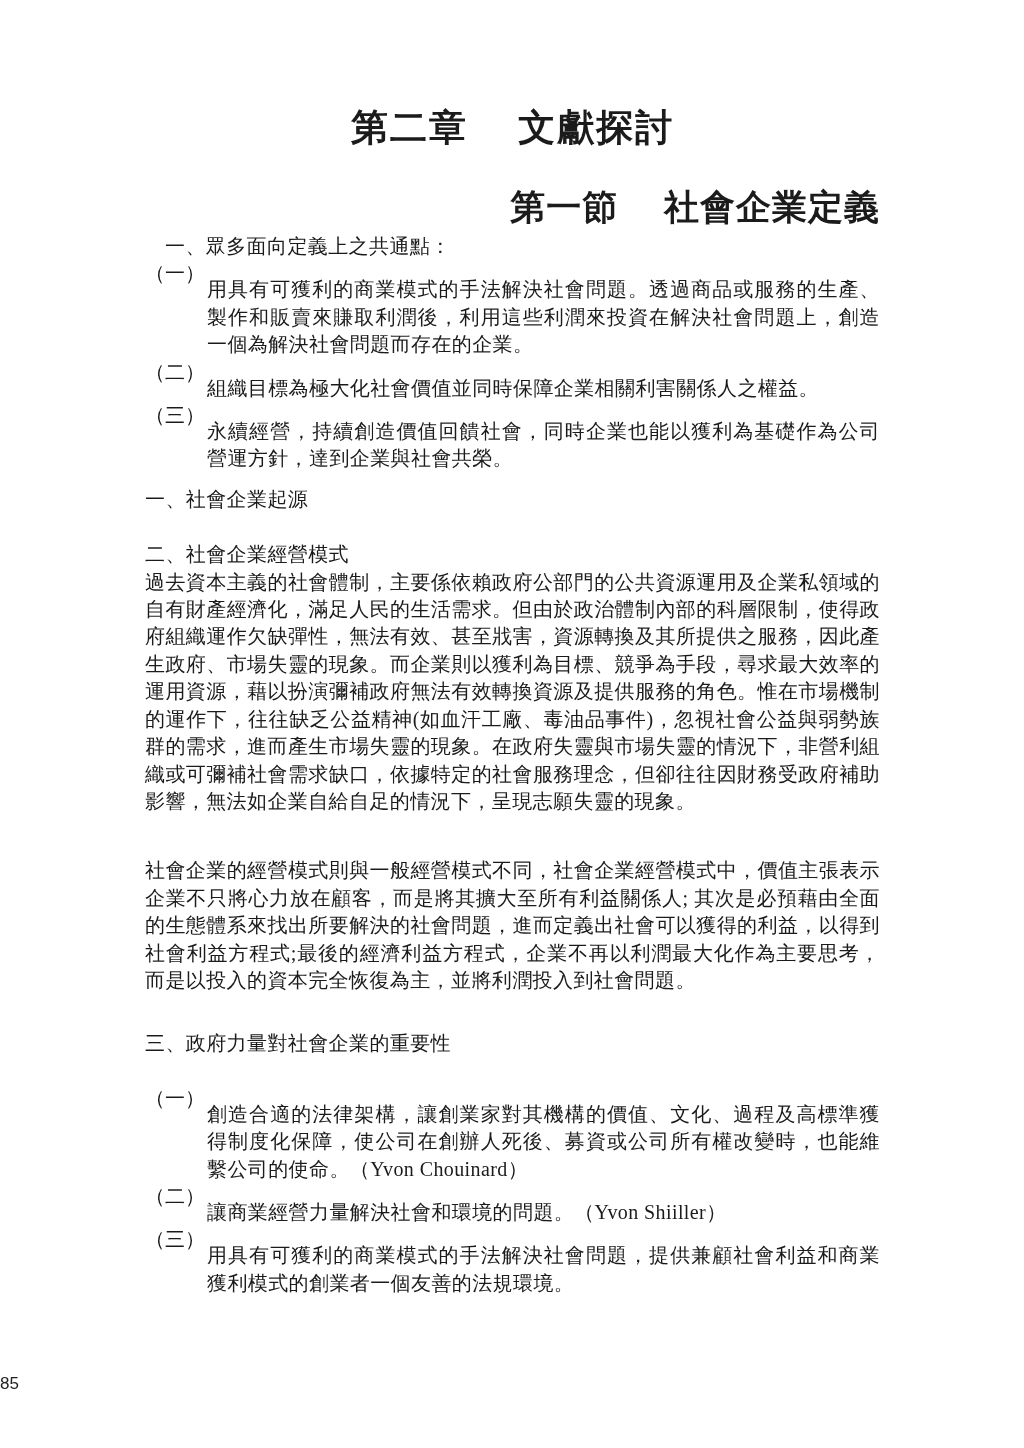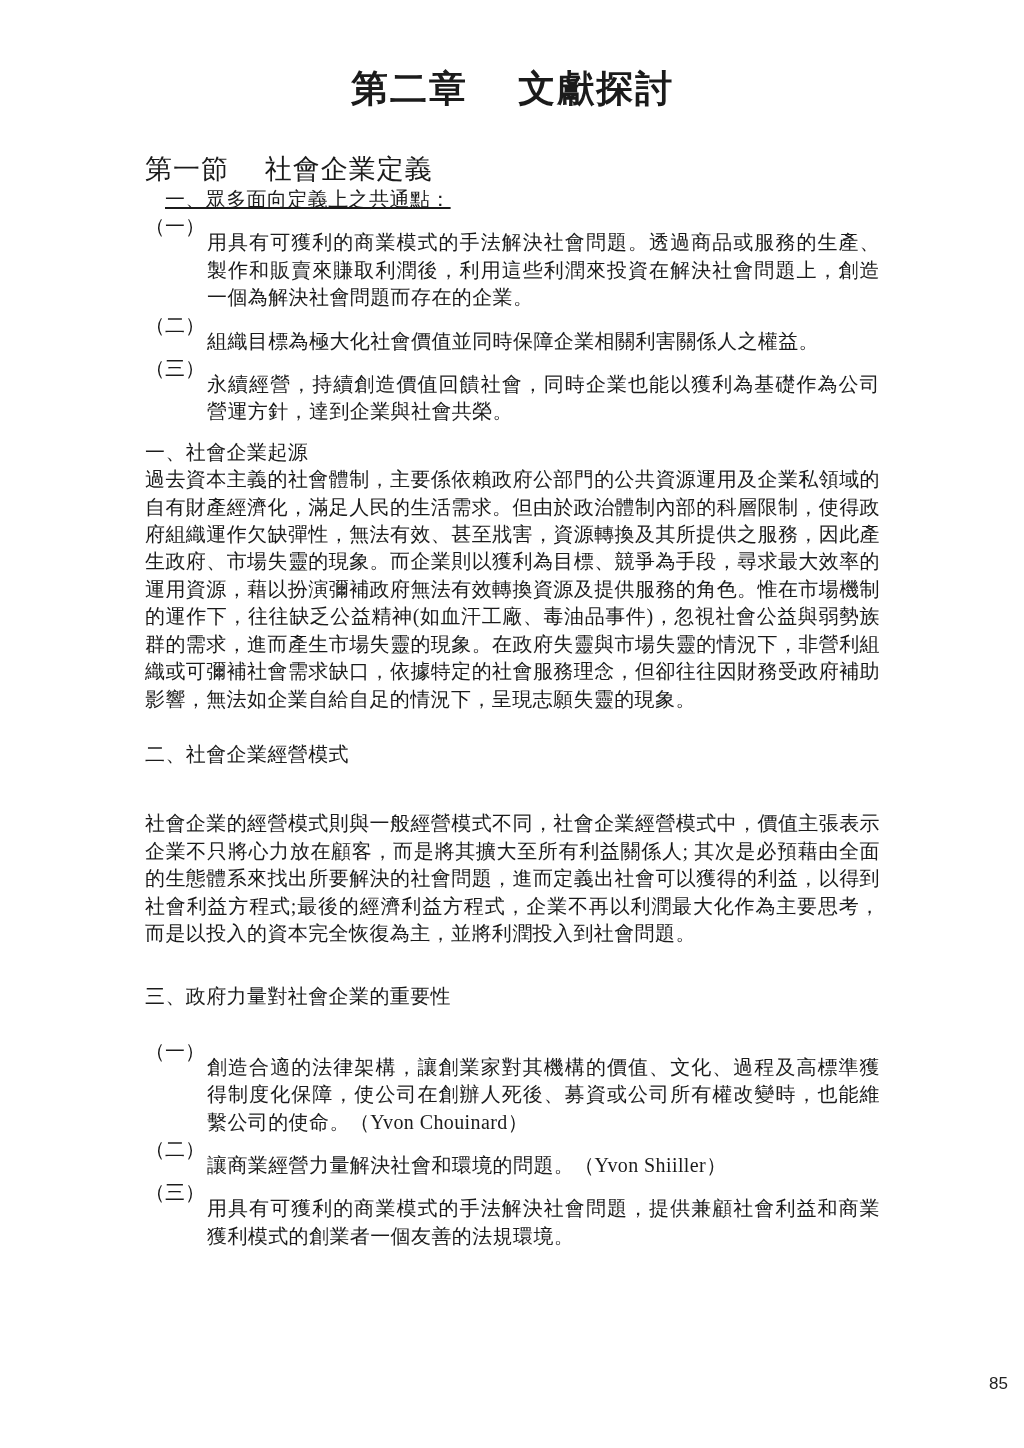--- a/index.html
+++ b/index.html
@@ -13,46 +13,46 @@
     font-family: "Liberation Serif", "DejaVu Serif", serif;
     overflow: hidden;
   }
   .content {
     position: absolute;
     left: 145px;
     top: 0;
     width: 735px;
   }
   .chapter-title {
-    margin-top: 66px;
+    margin-top: 105px;
     text-align: center;
     font-size: 37px;
     font-weight: bold;
     line-height: 46px;
     letter-spacing: 2px;
     white-space: pre;
   }
   .section-title {
-    text-align: left;
-    font-size: 27px;
-    font-weight: normal;
+    text-align: right;
+    font-size: 35px;
+    font-weight: bold;
     line-height: 34px;
     letter-spacing: 1px;
     white-space: pre;
   }
   .section-title.s1 { margin-top: 40px; }
   .section-title.s2 { margin-top: 36px; }
   .body-text {
     font-size: 20px;
     line-height: 27.4px;
     letter-spacing: 0.4px;
   }
   .intro-line {
+    margin-top: 8px;
     padding-left: 20px;
-    text-decoration: underline;
   }
   .item {
     display: flex;
     align-items: flex-start;
   }
   .item-label {
     flex: 0 0 62px;
     white-space: nowrap;
     letter-spacing: 0;
   }
@@ -70,21 +70,21 @@
     text-align: justify;
     text-justify: inter-ideograph;
   }
   .para.gap-above { margin-top: 42px; }
   .items-block.gap-above { margin-top: 27px; }
   .page-number {
     position: absolute;
     left: 0;
     top: 1374px;
     width: 1008px;
-    text-align: right;
+    text-align: left;
     font-family: "Liberation Sans", "DejaVu Sans", sans-serif;
     font-size: 17px;
     color: #222222;
   }
 </style>
 </head>
 <body>
 
 <div class="page">
   <div class="content">
@@ -106,23 +106,23 @@
       </div>
       <div class="item">
         <span class="item-label">（三）</span>
         <span class="item-text">永續經營，持續創造價值回饋社會，同時企業也能以獲利為基礎作為公司營運方針，達到企業與社會共榮。</span>
       </div>
     </div>
 
 
     <div class="body-text sub-heading h1">一、社會企業起源</div>
 
+    <div class="body-text sub-heading h2">二、社會企業經營模式</div>
+
     <div class="body-text para">過去資本主義的社會體制，主要係依賴政府公部門的公共資源運用及企業私領域的自有財產經濟化，滿足人民的生活需求。但由於政治體制內部的科層限制，使得政府組織運作欠缺彈性，無法有效、甚至戕害，資源轉換及其所提供之服務，因此產生政府、市場失靈的現象。而企業則以獲利為目標、競爭為手段，尋求最大效率的運用資源，藉以扮演彌補政府無法有效轉換資源及提供服務的角色。惟在市場機制的運作下，往往缺乏公益精神(如血汗工廠、毒油品事件)，忽視社會公益與弱勢族群的需求，進而產生市場失靈的現象。在政府失靈與市場失靈的情況下，非營利組織或可彌補社會需求缺口，依據特定的社會服務理念，但卻往往因財務受政府補助影響，無法如企業自給自足的情況下，呈現志願失靈的現象。</div>
-
-    <div class="body-text sub-heading h2">二、社會企業經營模式</div>
 
     <div class="body-text para gap-above">社會企業的經營模式則與一般經營模式不同，社會企業經營模式中，價值主張表示企業不只將心力放在顧客，而是將其擴大至所有利益關係人; 其次是必預藉由全面的生態體系來找出所要解決的社會問題，進而定義出社會可以獲得的利益，以得到社會利益方程式;最後的經濟利益方程式，企業不再以利潤最大化作為主要思考，而是以投入的資本完全恢復為主，並將利潤投入到社會問題。</div>
 
     <div class="body-text sub-heading h3">三、政府力量對社會企業的重要性</div>
 
     <div class="items-block body-text gap-above">
       <div class="item">
         <span class="item-label">（一）</span>
         <span class="item-text">創造合適的法律架構，讓創業家對其機構的價值、文化、過程及高標準獲得制度化保障，使公司在創辦人死後、募資或公司所有權改變時，也能維繫公司的使命。（Yvon Chouinard）</span>
       </div>

